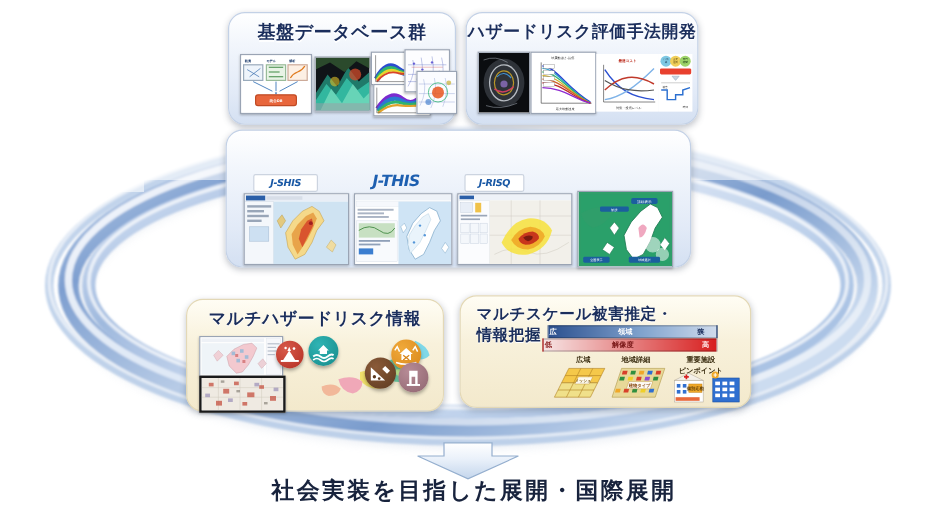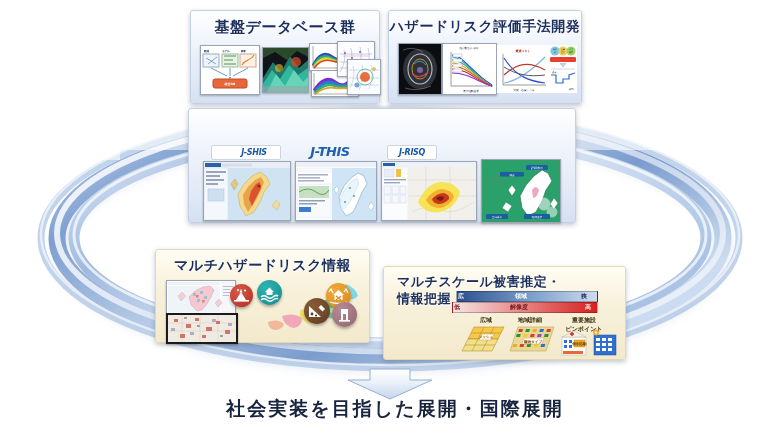--- a/index.html
+++ b/index.html
@@ -10,21 +10,21 @@
     position:relative;
   }
   .stage{position:absolute;inset:0;}
 
   
   .ring-layer{position:absolute;left:0;top:0;width:780px;height:440px;z-index:1;pointer-events:none;}
 
   
   .panel{
     position:absolute;z-index:3;
-    border-radius:3px;
+    border-radius:14px;
     box-shadow:0 2px 5px rgba(60,70,90,.30);
     box-sizing:border-box;
   }
   .panel.blue{
     background:linear-gradient(180deg,#ffffff 0%,#f2f6fc 28%,#e2eaf7 72%,#d4e0f2 100%);
     border:1px solid #c3d1e6;
   }
   .panel.cream{
     background:linear-gradient(180deg,#fffdf4 0%,#f8f1db 40%,#f3e9cc 100%);
     border:1px solid #e3d8b6;
@@ -293,21 +293,21 @@
         <line x1="2" y1="24" x2="26" y2="24" stroke="#999" stroke-width=".4"></line>
         <text x="3" y="28" font-size="2.2" fill="#333">被害</text>
         <path d="M2 30 L7 30 L7 38 L14 38 L14 34 L20 34 L20 30 L26 28" fill="none" stroke="#2b6fd0" stroke-width="1.2"></path>
         <text x="20" y="45" font-size="2.2" fill="#333">時間</text>
       </svg>
     </div>
   </div>
 
   <div class="panel blue" style="left:188px;top:108px;width:388px;height:115px;">
 
-    <div class="logo logo-jshis" style="left:22px;top:36px;width:52px;height:13px;padding-left:16px;">
+    <div class="logo logo-jshis" style="left:22px;top:36px;width:52px;height:13px;">
       <span>J-SHIS</span>
     </div>
 
     <div class="logo logo-jthis" style="left:110px;top:34px;width:62px;height:16px;align-items:flex-end;">
       <span>J-THIS</span>
     </div>
 
     <div class="logo logo-jrisq" style="left:198px;top:36px;width:48px;height:13px;">
       <span>J-RISQ</span>
     </div>
@@ -527,21 +527,21 @@
       </svg>
     </div>
     <div class="hz" style="left:176px;top:52px;width:25px;height:25px;background:radial-gradient(circle at 35% 30%,#b78b96,#8f6570);">
       <svg viewBox="0 0 25 25" width="25" height="25">
         <path d="M9 7 L16 7 L16 18 L14 18 L14 12 L11 12 L11 18 L9 18 Z" fill="#fff"></path>
         <rect x="7" y="18" width="11" height="1.6" fill="#fff"></rect>
       </svg>
     </div>
   </div>
 
-  <div class="panel cream" style="left:383px;top:266px;width:243px;height:94px;">
+  <div class="panel cream" style="left:383px;top:246px;width:243px;height:94px;">
     <div class="ptitle left" style="left:13px;top:6px;font-size:13px;">マルチスケール被害推定・</div>
     <div class="ptitle left" style="left:13px;top:23px;font-size:13px;">情報把握</div>
 
     <div class="gbar area" style="left:72px;top:24px;width:140px;"></div>
     <div class="gbl" style="left:74px;top:25px;color:#ffffff;">広</div>
     <div class="gbl ctr" style="left:131px;top:25px;color:#ffffff;">領域</div>
     <div class="gbl" style="left:197px;top:25px;color:#1b2e5c;">狭</div>
 
     <div class="gbar res" style="left:68px;top:35px;width:144px;"></div>
     <div class="gbl" style="left:70px;top:36px;color:#8b2020;">低</div>

